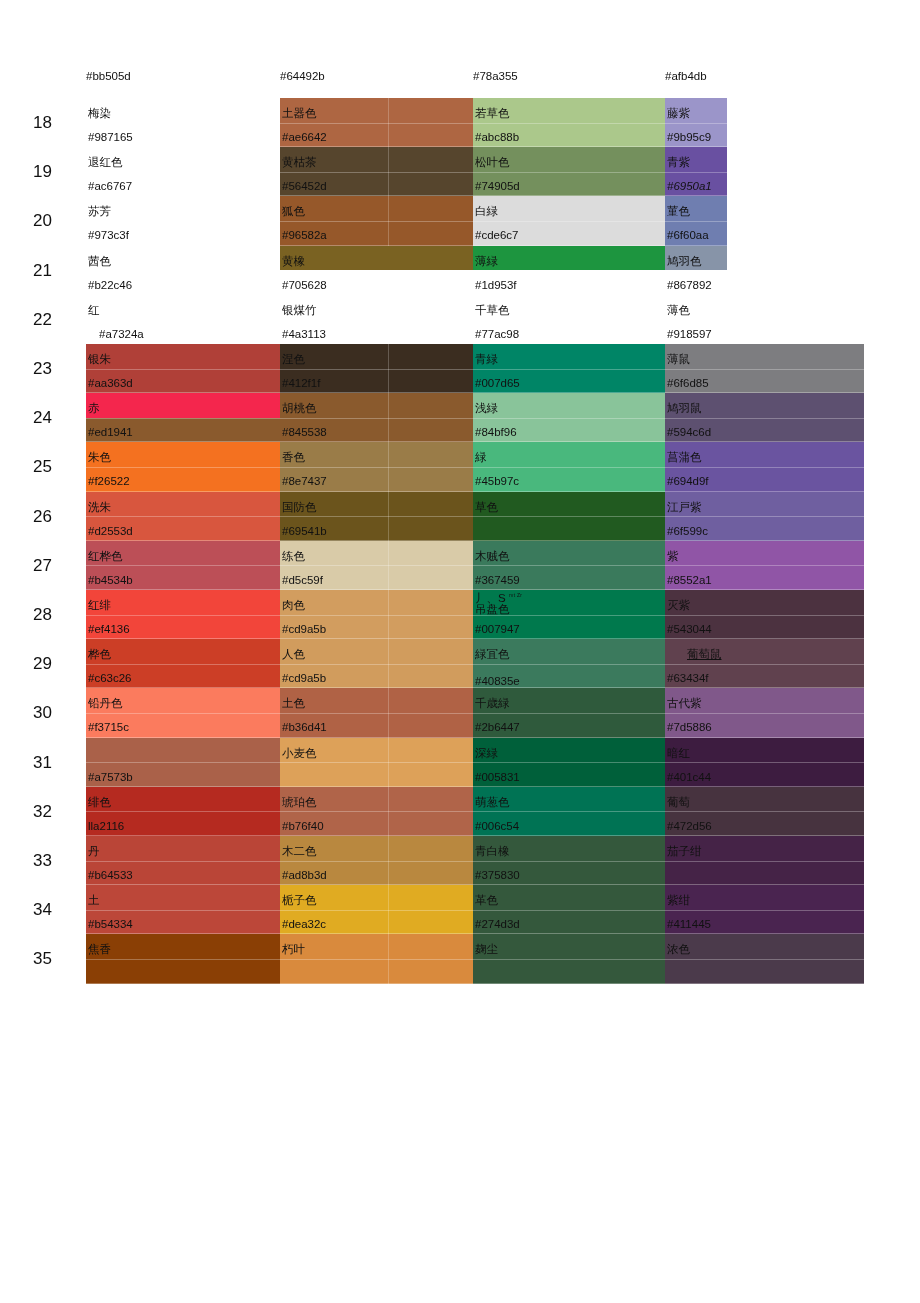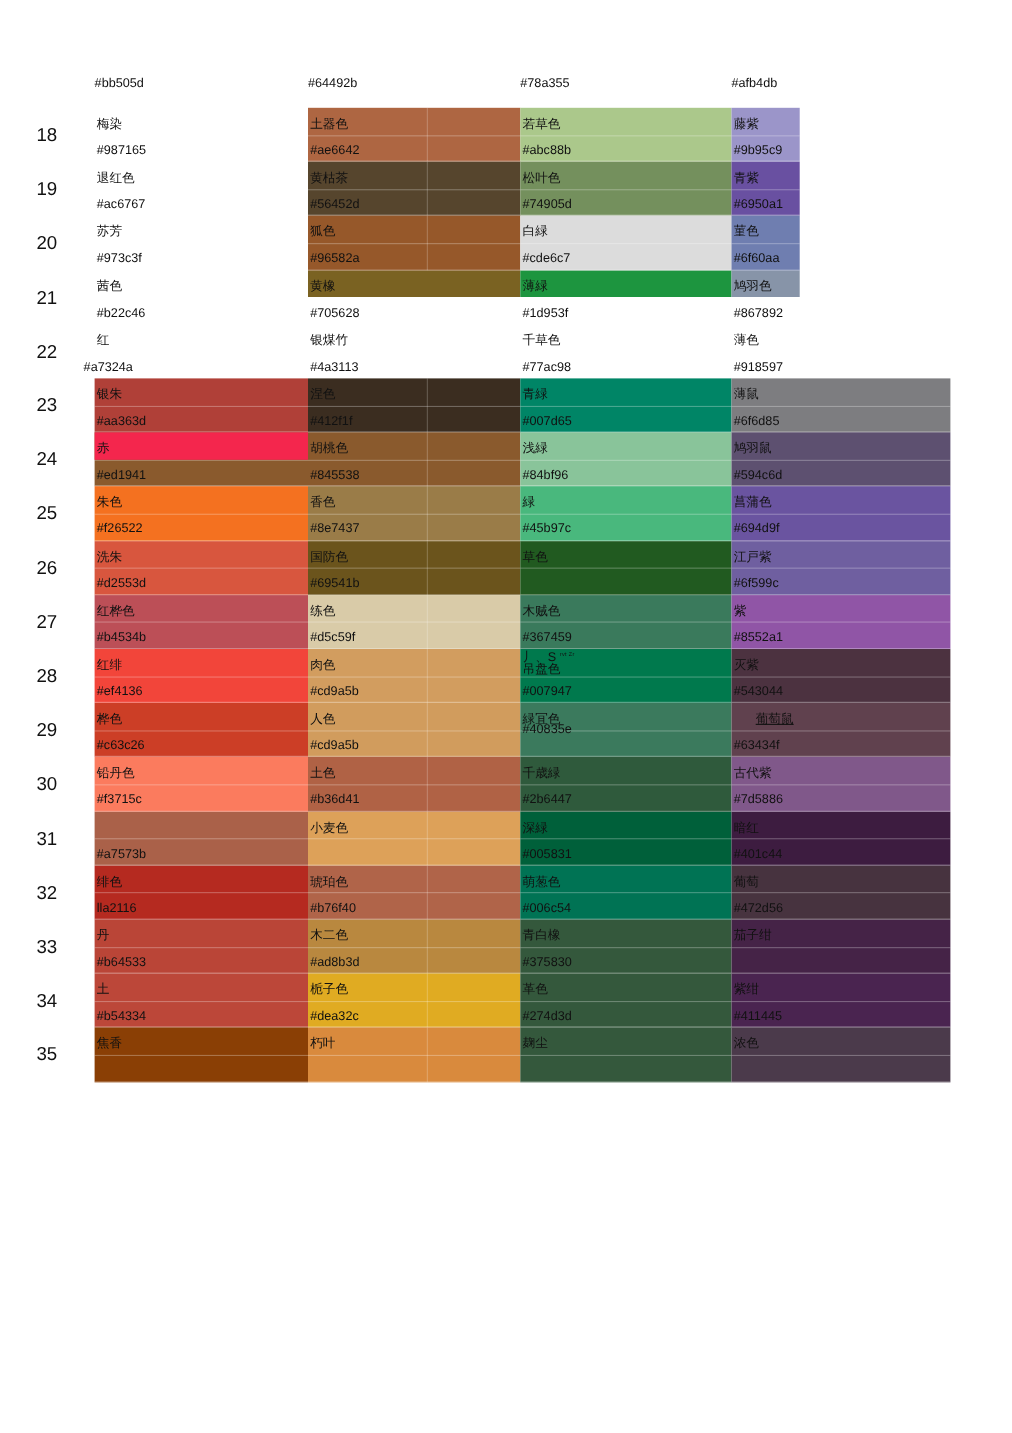--- a/index.html
+++ b/index.html
@@ -60,21 +60,21 @@
     <div class="fill" style="left:388px;top:147.2px;width:1px;height:49.2px;background:rgba(255,255,255,.22);"></div>
     <div class="txt" style="left:282px;top:156.2px;">黄枯茶</div>
     <div class="txt" style="left:282px;top:180.2px;">#56452d</div>
     <div class="fill" style="left:473px;top:147.2px;width:192px;height:49.2px;background:#74905d;border-bottom:1px solid rgba(255,255,255,.30);"></div>
     <div class="fill" style="left:473px;top:171.79999999999998px;width:192px;height:1px;background:rgba(255,255,255,.28);"></div>
     <div class="txt" style="left:475px;top:156.2px;">松叶色</div>
     <div class="txt" style="left:475px;top:180.2px;">#74905d</div>
     <div class="fill" style="left:665px;top:147.2px;width:62px;height:49.2px;background:#6950a1;border-bottom:1px solid rgba(255,255,255,.30);"></div>
     <div class="fill" style="left:665px;top:171.79999999999998px;width:62px;height:1px;background:rgba(255,255,255,.28);"></div>
     <div class="txt" style="left:667px;top:156.2px;">青紫</div>
-    <div class="txt" style="left:667px;top:180.2px;">#6950a1</div>
+    <div class="txt" style="left:667px;top:180.2px;font-style:italic;">#6950a1</div>
     <div class="rownum" style="left:22px;top:214.4px;">20</div>
     <div class="txt" style="left:88px;top:205.4px;">苏芳</div>
     <div class="txt" style="left:88px;top:229.4px;">#973c3f</div>
     <div class="fill" style="left:280px;top:196.4px;width:193px;height:49.2px;background:#96582a;border-bottom:1px solid rgba(255,255,255,.30);"></div>
     <div class="fill" style="left:280px;top:221px;width:193px;height:1px;background:rgba(255,255,255,.28);"></div>
     <div class="fill" style="left:388px;top:196.4px;width:1px;height:49.2px;background:rgba(255,255,255,.22);"></div>
     <div class="txt" style="left:282px;top:205.4px;">狐色</div>
     <div class="txt" style="left:282px;top:229.4px;">#96582a</div>
     <div class="fill" style="left:473px;top:196.4px;width:192px;height:49.2px;background:#dcdcdc;border-bottom:1px solid rgba(255,255,255,.30);"></div>
     <div class="fill" style="left:473px;top:221px;width:192px;height:1px;background:rgba(255,255,255,.28);"></div>
@@ -91,21 +91,21 @@
     <div class="txt" style="left:282px;top:254.60000000000002px;">黄橡</div>
     <div class="txt" style="left:282px;top:278.6px;">#705628</div>
     <div class="fill" style="left:473px;top:245.60000000000002px;width:192px;height:24.6px;background:#1d953f;"></div>
     <div class="txt" style="left:475px;top:254.60000000000002px;">薄緑</div>
     <div class="txt" style="left:475px;top:278.6px;">#1d953f</div>
     <div class="fill" style="left:665px;top:245.60000000000002px;width:62px;height:24.6px;background:#8794a8;"></div>
     <div class="txt" style="left:667px;top:254.60000000000002px;">鸠羽色</div>
     <div class="txt" style="left:667px;top:278.6px;">#867892</div>
     <div class="rownum" style="left:22px;top:312.8px;">22</div>
     <div class="txt" style="left:88px;top:303.8px;">红</div>
-    <div class="txt" style="left:76px;top:327.8px;">#a7324a</div>
+    <div class="txt" style="left:99px;top:327.8px;">#a7324a</div>
     <div class="txt" style="left:282px;top:303.8px;">银煤竹</div>
     <div class="txt" style="left:282px;top:327.8px;">#4a3113</div>
     <div class="txt" style="left:475px;top:303.8px;">千草色</div>
     <div class="txt" style="left:475px;top:327.8px;">#77ac98</div>
     <div class="txt" style="left:667px;top:303.8px;">薄色</div>
     <div class="txt" style="left:667px;top:327.8px;">#918597</div>
     <div class="rownum" style="left:22px;top:362px;">23</div>
     <div class="fill" style="left:86px;top:344px;width:194px;height:49.2px;background:#b04038;border-bottom:1px solid rgba(255,255,255,.30);"></div>
     <div class="fill" style="left:86px;top:368.6px;width:194px;height:1px;background:rgba(255,255,255,.28);"></div>
     <div class="txt" style="left:88px;top:353px;">银朱</div>
@@ -220,21 +220,21 @@
     <div class="txt" style="left:88px;top:648.2px;">桦色</div>
     <div class="txt" style="left:88px;top:672.2px;">#c63c26</div>
     <div class="fill" style="left:280px;top:639.2px;width:193px;height:49.2px;background:#d19c5d;border-bottom:1px solid rgba(255,255,255,.30);"></div>
     <div class="fill" style="left:280px;top:663.8000000000001px;width:193px;height:1px;background:rgba(255,255,255,.28);"></div>
     <div class="fill" style="left:388px;top:639.2px;width:1px;height:49.2px;background:rgba(255,255,255,.22);"></div>
     <div class="txt" style="left:282px;top:648.2px;">人色</div>
     <div class="txt" style="left:282px;top:672.2px;">#cd9a5b</div>
     <div class="fill" style="left:473px;top:639.2px;width:192px;height:49.2px;background:#3b7a5d;border-bottom:1px solid rgba(255,255,255,.30);"></div>
     <div class="fill" style="left:473px;top:663.8000000000001px;width:192px;height:1px;background:rgba(255,255,255,.28);"></div>
     <div class="txt" style="left:475px;top:648.2px;">緑冝色</div>
-    <div class="txt" style="left:475px;top:657px;">#40835e</div>
+    <div class="txt" style="left:475px;top:675px;">#40835e</div>
     <div class="fill" style="left:665px;top:639.2px;width:199px;height:49.2px;background:#60414e;border-bottom:1px solid rgba(255,255,255,.30);"></div>
     <div class="fill" style="left:665px;top:663.8000000000001px;width:199px;height:1px;background:rgba(255,255,255,.28);"></div>
     <div class="txt" style="left:687px;top:648.2px;text-decoration:underline;">葡萄鼠</div>
     <div class="txt" style="left:667px;top:672.2px;">#63434f</div>
     <div class="rownum" style="left:22px;top:706.4000000000001px;">30</div>
     <div class="fill" style="left:86px;top:688.4000000000001px;width:194px;height:49.2px;background:#fb7b5e;border-bottom:1px solid rgba(255,255,255,.30);"></div>
     <div class="fill" style="left:86px;top:713.0000000000001px;width:194px;height:1px;background:rgba(255,255,255,.28);"></div>
     <div class="txt" style="left:88px;top:697.4000000000001px;">铅丹色</div>
     <div class="txt" style="left:88px;top:721.4000000000001px;">#f3715c</div>
     <div class="fill" style="left:280px;top:688.4000000000001px;width:193px;height:49.2px;background:#b06245;border-bottom:1px solid rgba(255,255,255,.30);"></div>

